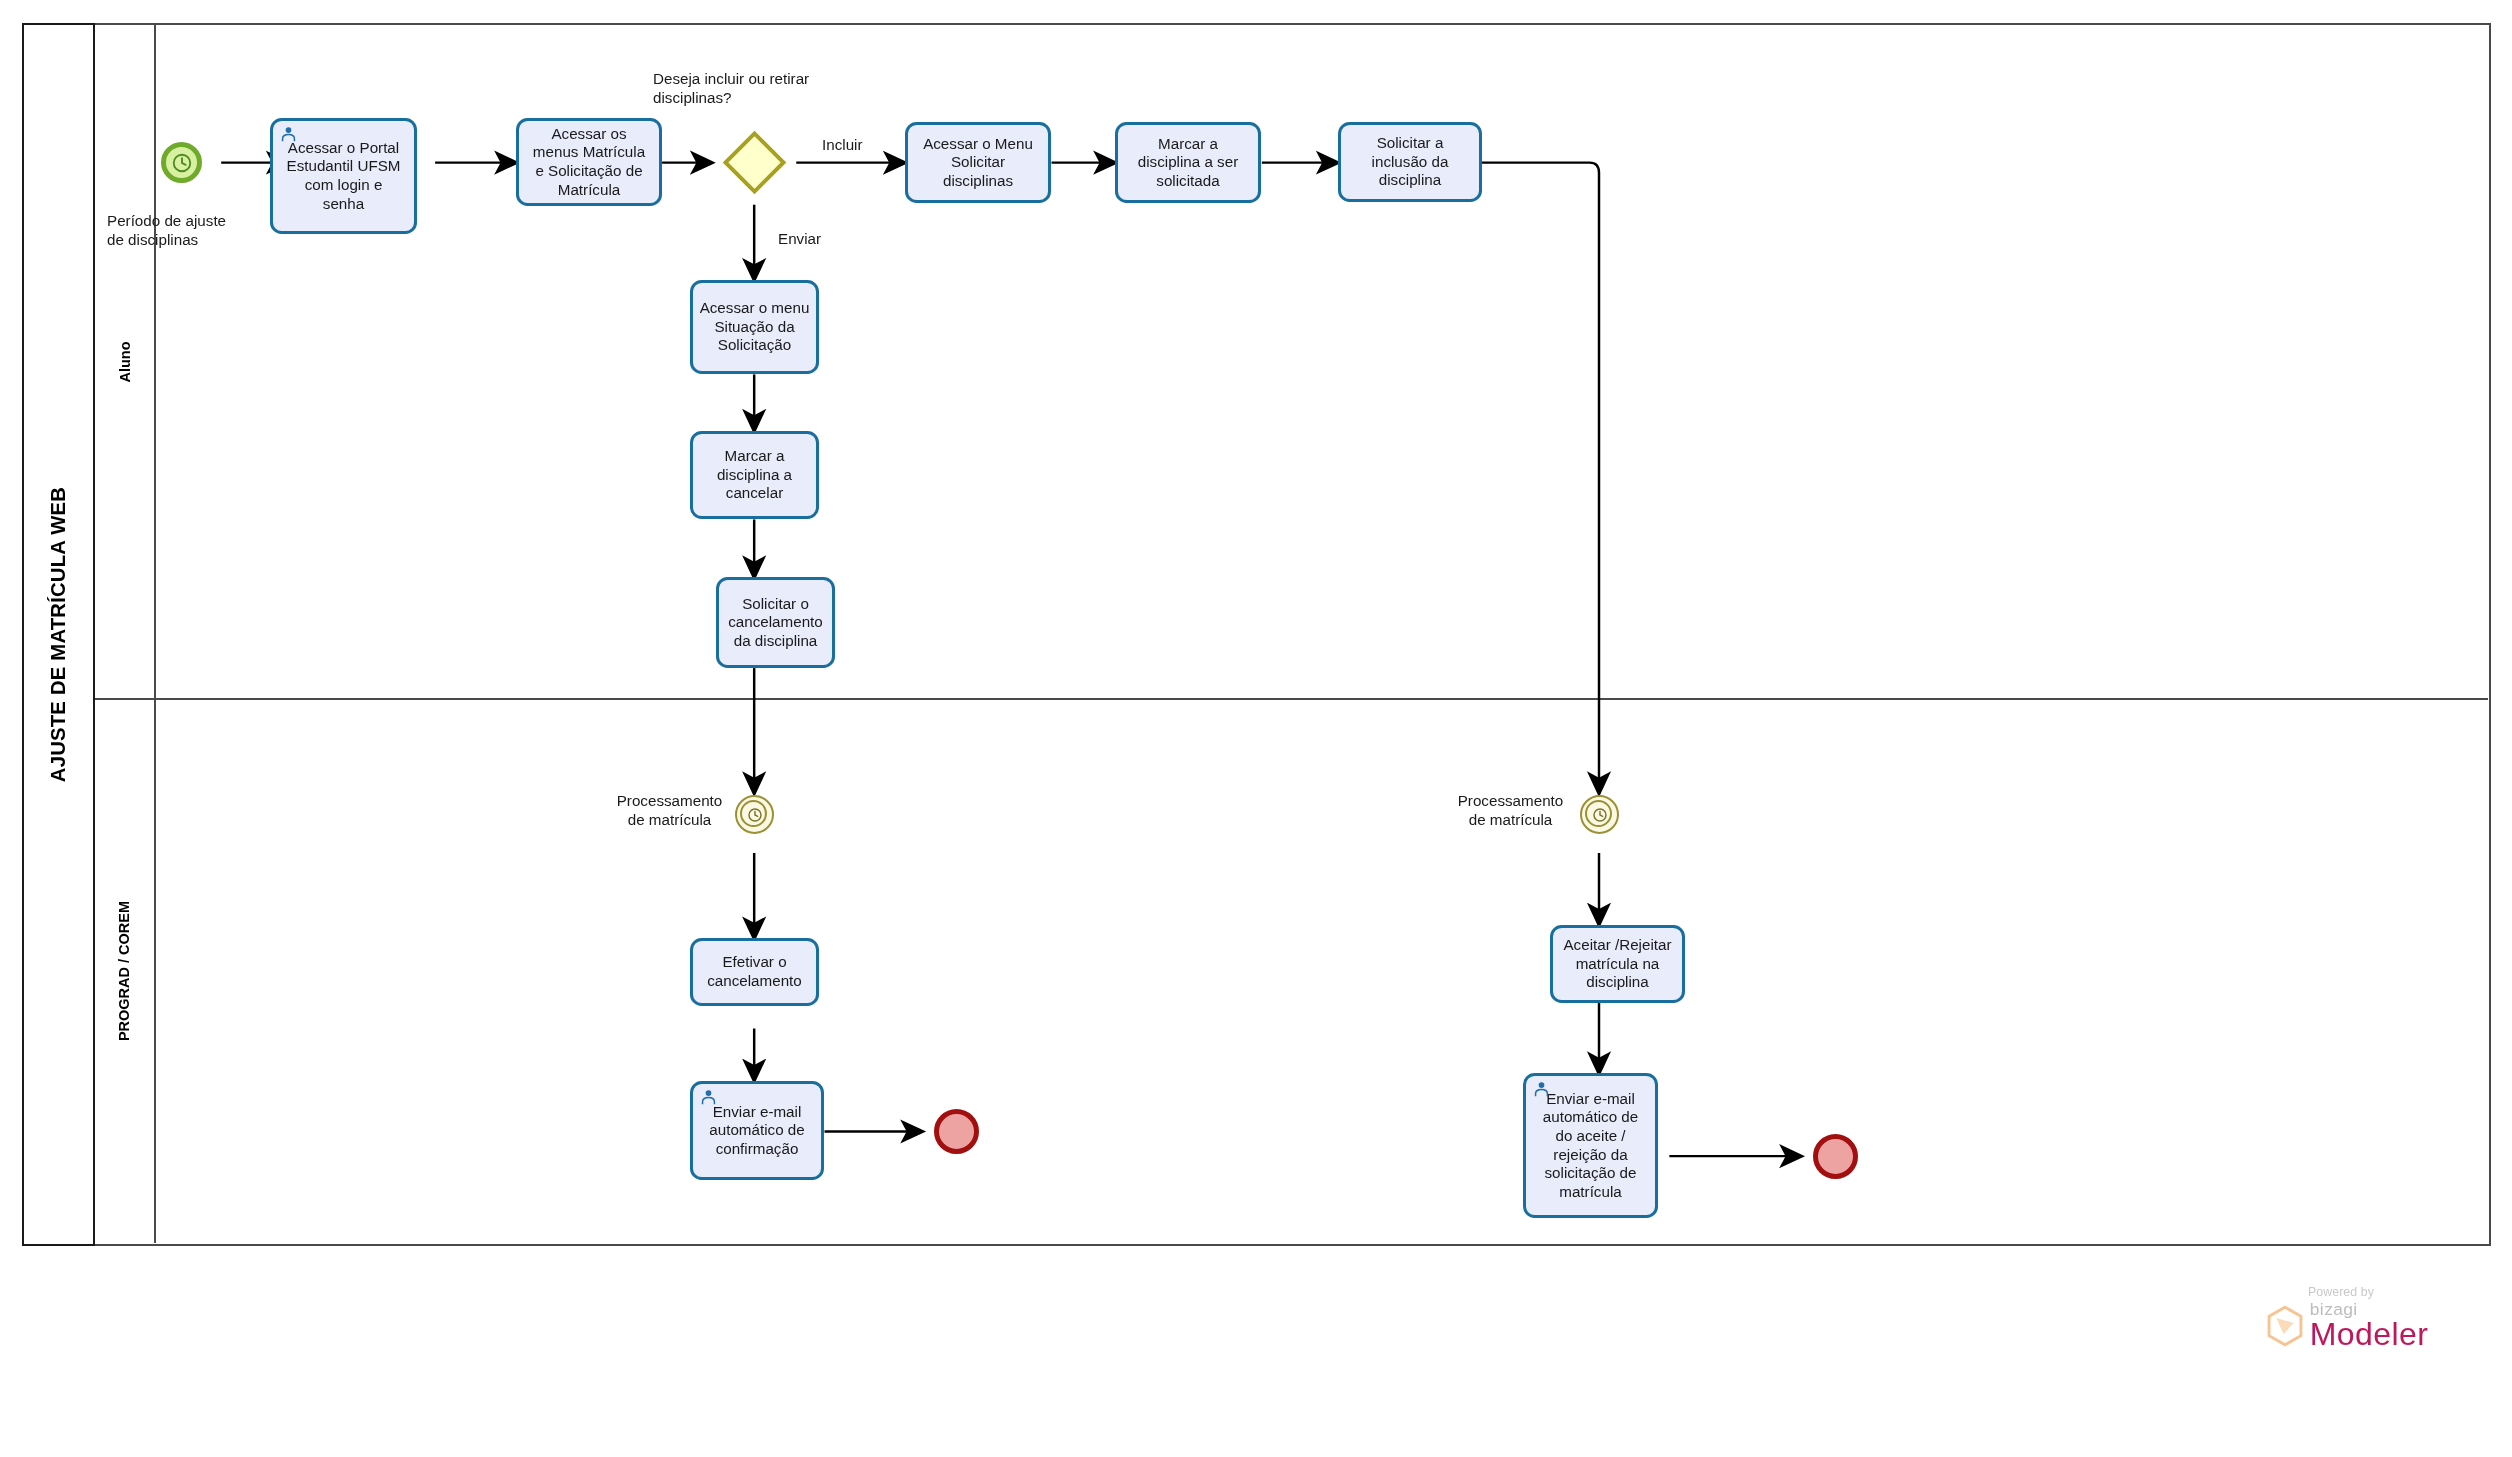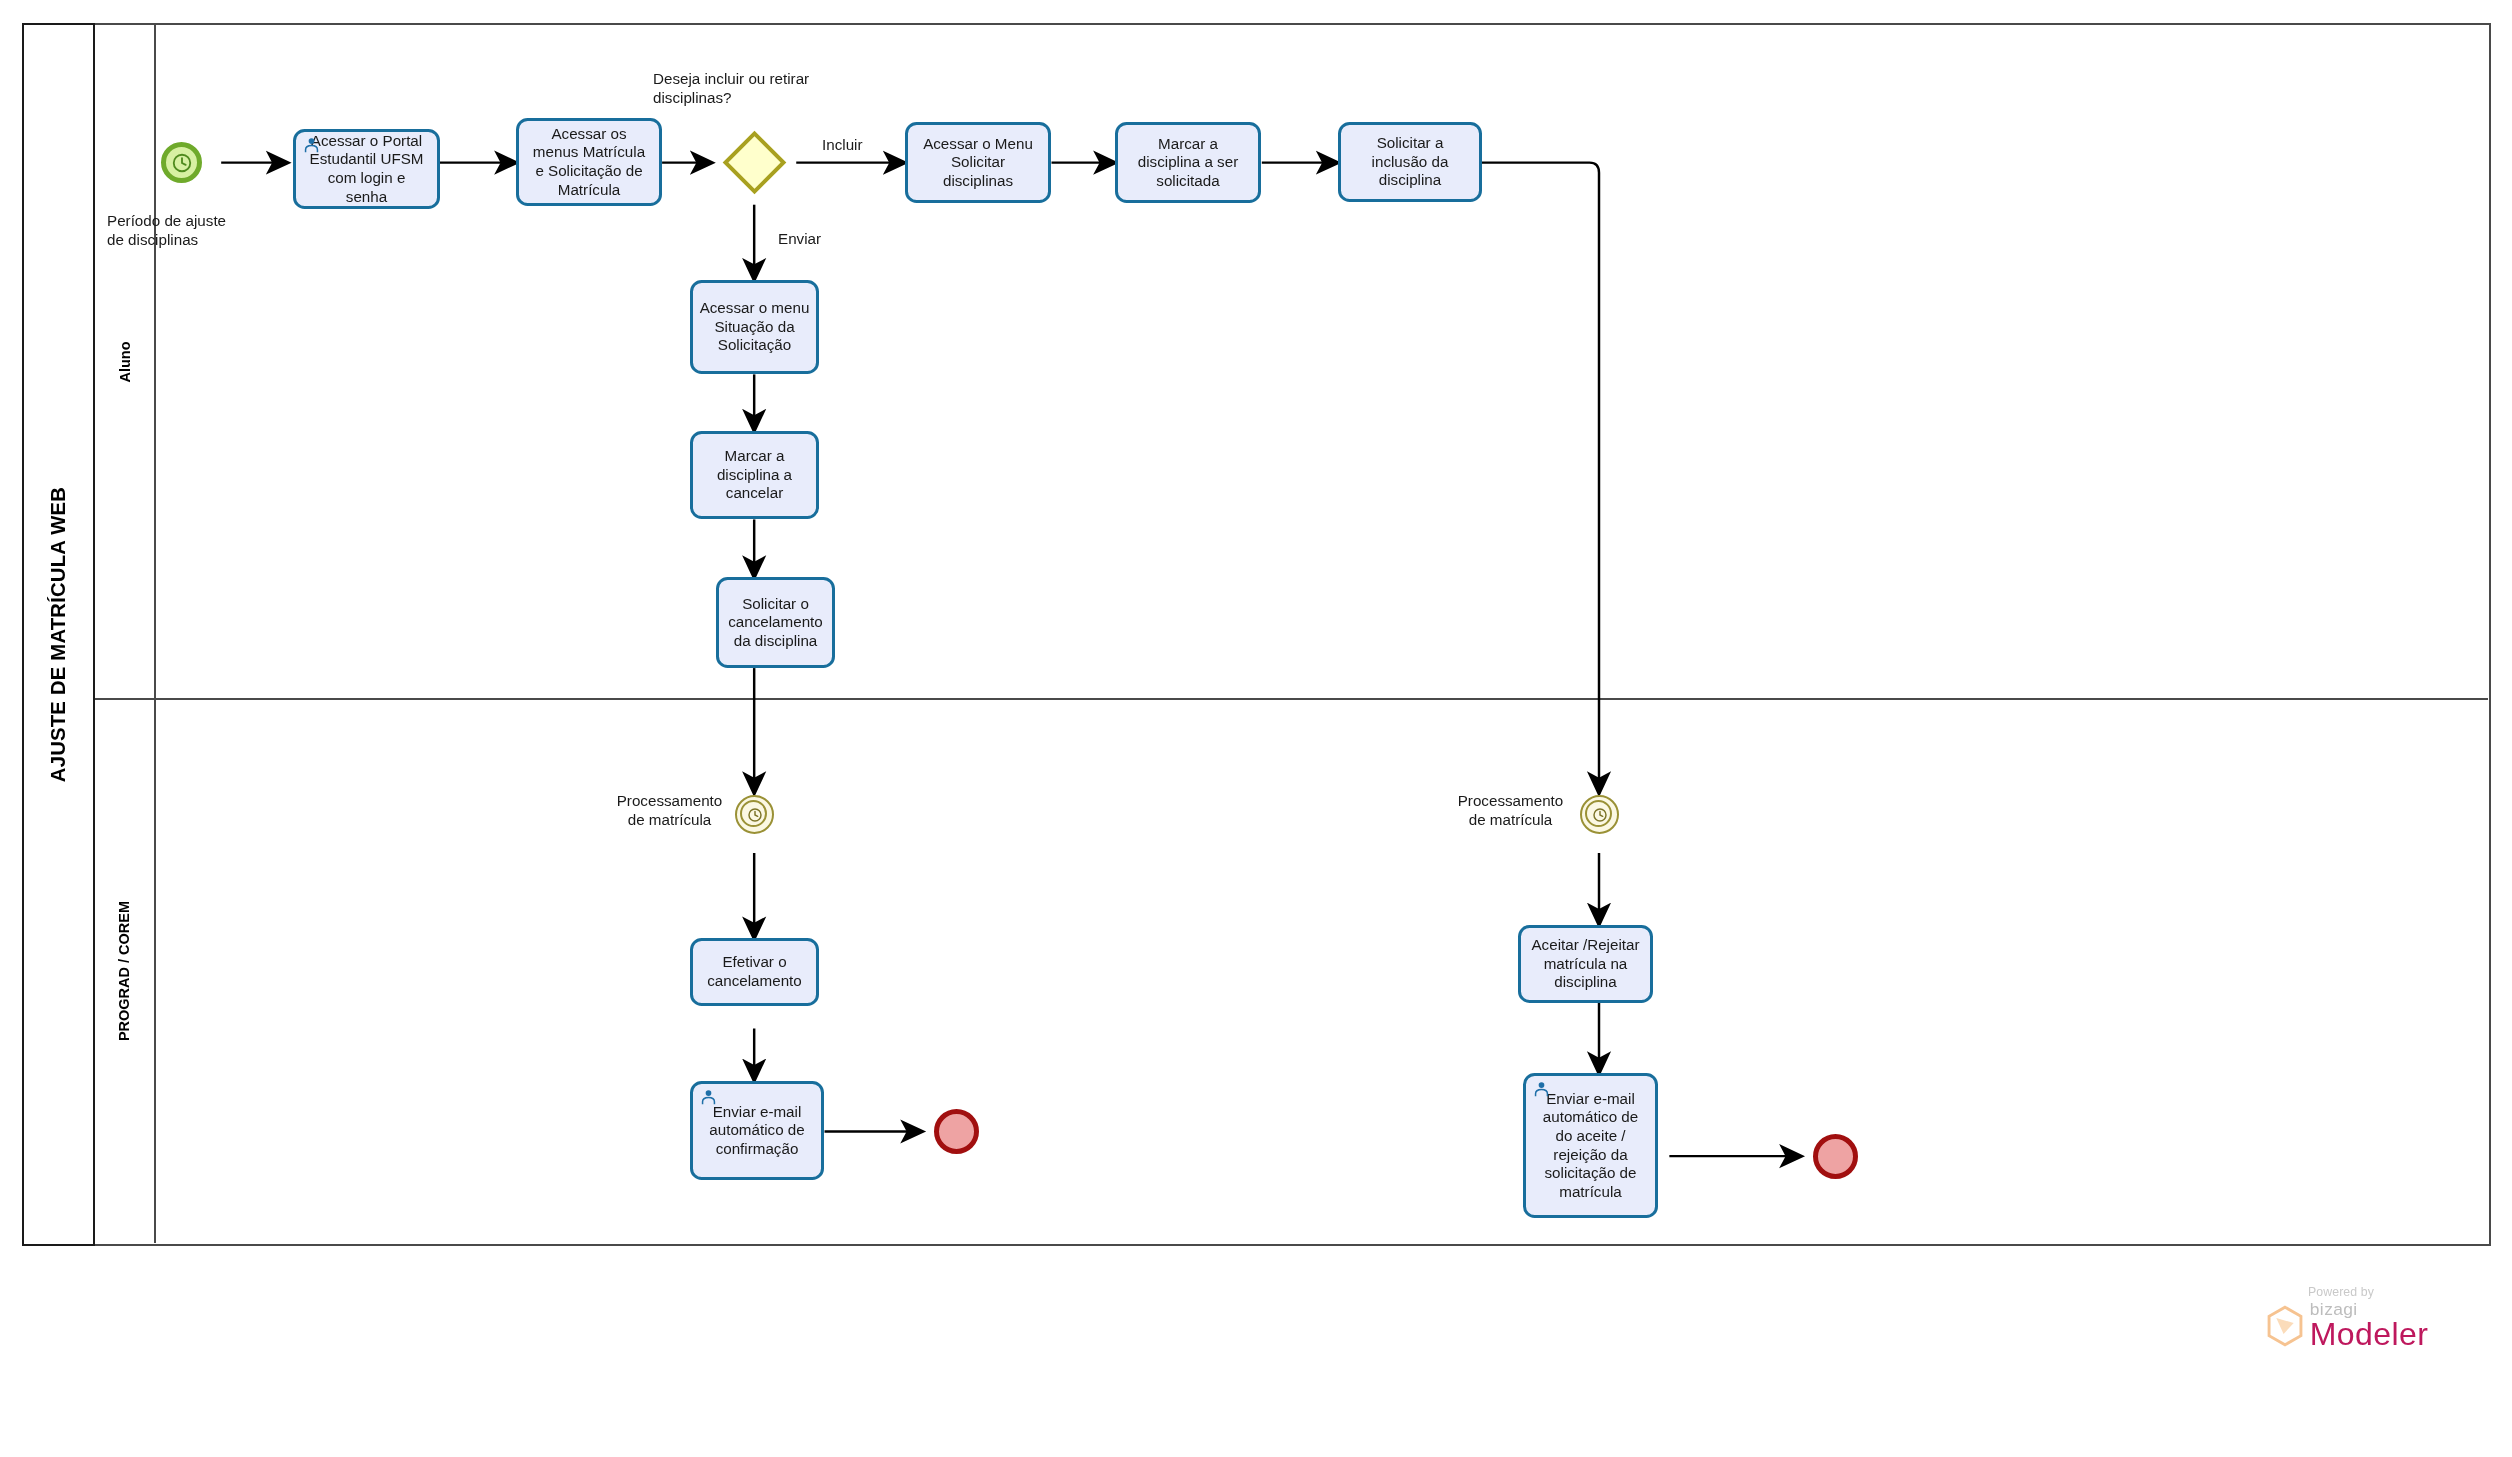--- a/index.html
+++ b/index.html
@@ -253,21 +253,21 @@
 
   <div class="event start" style="left:161px; top:142px;">
     <svg class="clock" width="22" height="22" viewBox="0 0 24 24">
       <circle cx="12" cy="12" r="9" fill="none" stroke="#4f8a1e" stroke-width="2"></circle>
       <path d="M12 6.6 L12 12 L16 14" fill="none" stroke="#4f8a1e" stroke-width="2" stroke-linecap="round"></path>
     </svg>
   </div>
   <div class="node-label" style="left:107px; top:212px; width:148px;">Período de ajuste
 de disciplinas</div>
 
-  <div class="task" style="left:293px; top:118px; width:147px; height:80px;margin-top:11px;">
+  <div class="task" style="left:270px; top:118px; width:147px; height:116px;">
     <svg class="task-icon" viewBox="0 0 24 24">
       <circle cx="12" cy="6.4" r="3.6" fill="#1f6fa8"></circle>
       <path d="M4.5 20.5 v-3.2 c0-3.5 3.4-5.4 7.5-5.4 s7.5 1.9 7.5 5.4 v3.2" fill="none" stroke="#1f6fa8" stroke-width="1.9"></path>
     </svg>
     <span class="label">Acessar o Portal
 Estudantil UFSM
 com login e
 senha</span>
   </div>
 
@@ -346,21 +346,21 @@
   <div class="task" style="left:690px; top:1081px; width:134px; height:99px;">
     <svg class="task-icon" viewBox="0 0 24 24">
       <circle cx="12" cy="6.4" r="3.6" fill="#1f6fa8"></circle>
       <path d="M4.5 20.5 v-3.2 c0-3.5 3.4-5.4 7.5-5.4 s7.5 1.9 7.5 5.4 v3.2" fill="none" stroke="#1f6fa8" stroke-width="1.9"></path>
     </svg>
     <span class="label">Enviar e-mail
 automático de
 confirmação</span>
   </div>
 
-  <div class="task" style="left:1518px; top:925px; width:135px; height:78px;">
+  <div class="task" style="left:1550px; top:925px; width:135px; height:78px;">
     <span class="label">Aceitar /Rejeitar
 matrícula na
 disciplina</span>
   </div>
 
   <div class="task" style="left:1523px; top:1073px; width:135px; height:145px;">
     <svg class="task-icon" viewBox="0 0 24 24">
       <circle cx="12" cy="6.4" r="3.6" fill="#1f6fa8"></circle>
       <path d="M4.5 20.5 v-3.2 c0-3.5 3.4-5.4 7.5-5.4 s7.5 1.9 7.5 5.4 v3.2" fill="none" stroke="#1f6fa8" stroke-width="1.9"></path>
     </svg>

